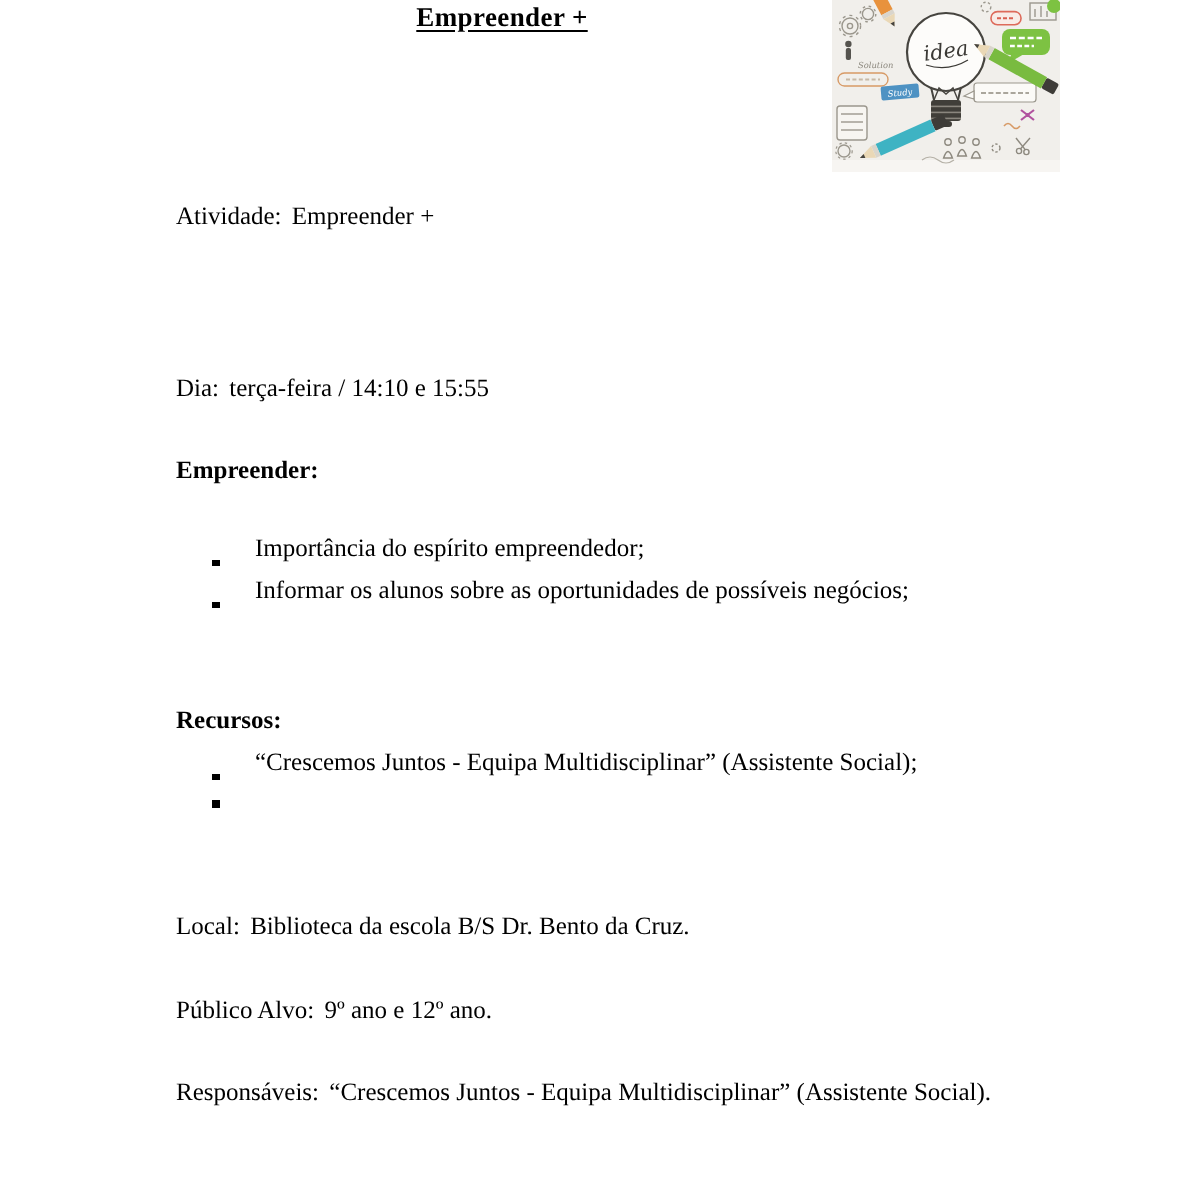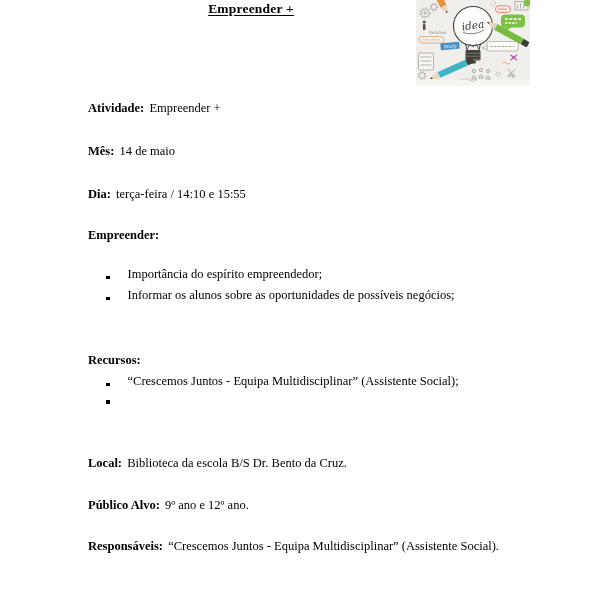--- a/index.html
+++ b/index.html
@@ -9,25 +9,25 @@
   }
   .doc-title{
     position:absolute;top:1px;left:0;width:502px;text-align:center;margin:0;
     font-size:13.5px;font-weight:700;text-decoration:underline;text-underline-offset:2px;
     letter-spacing:.2px;
   }
   .figure{position:absolute;left:416px;top:0;width:114px;height:86px;margin:0;}
   .line{
     position:absolute;left:88px;font-size:12.5px;line-height:17px;white-space:nowrap;margin:0;
   }
-  .line strong{font-weight:700;margin-top:16px;}
+  .line strong{font-weight:400;margin-top:16px;}
   .line .val{margin-left:2px;}
   .heading{font-weight:700;}
   .bullet{
-    position:absolute;left:106px;display:flex;align-items:center;
+    position:absolute;left:106px;display:flex;align-items:flex-end;
     font-size:12.5px;line-height:17px;white-space:nowrap;
   }
   .bullet .sq{width:3.5px;height:3.5px;background:#000;margin-top:6px;margin-right:18px;flex:none;}
   svg text{user-select:none;}
 </style>
 </head>
 <body>
 
 <div class="page">
 
@@ -152,24 +152,20 @@
         <polygon points="32.5,-3.2 40,0 32.5,3.2" fill="#ead8b6"></polygon>
         <polygon points="37.5,-1.1 40,0 37.5,1.1" fill="#45433f"></polygon>
       </g>
     </svg>
   </figure>
 
   <p class="line" style="top:100px">
     <strong>Atividade:</strong>
     <span class="val">Empreender +</span>
   </p>
-  <p class="line" style="top:143px">
-    <strong>Mês:</strong>
-    <span class="val">14 de maio</span>
-  </p>
   <p class="line" style="top:186px">
     <strong>Dia:</strong>
     <span class="val">terça-feira / 14:10 e 15:55</span>
   </p>
 
   <p class="line heading" style="top:227px">Empreender:</p>
   <div class="bullet" style="top:266px">
     <span class="sq"></span>
     <span>Importância do espírito empreendedor;</span>
   </div>

